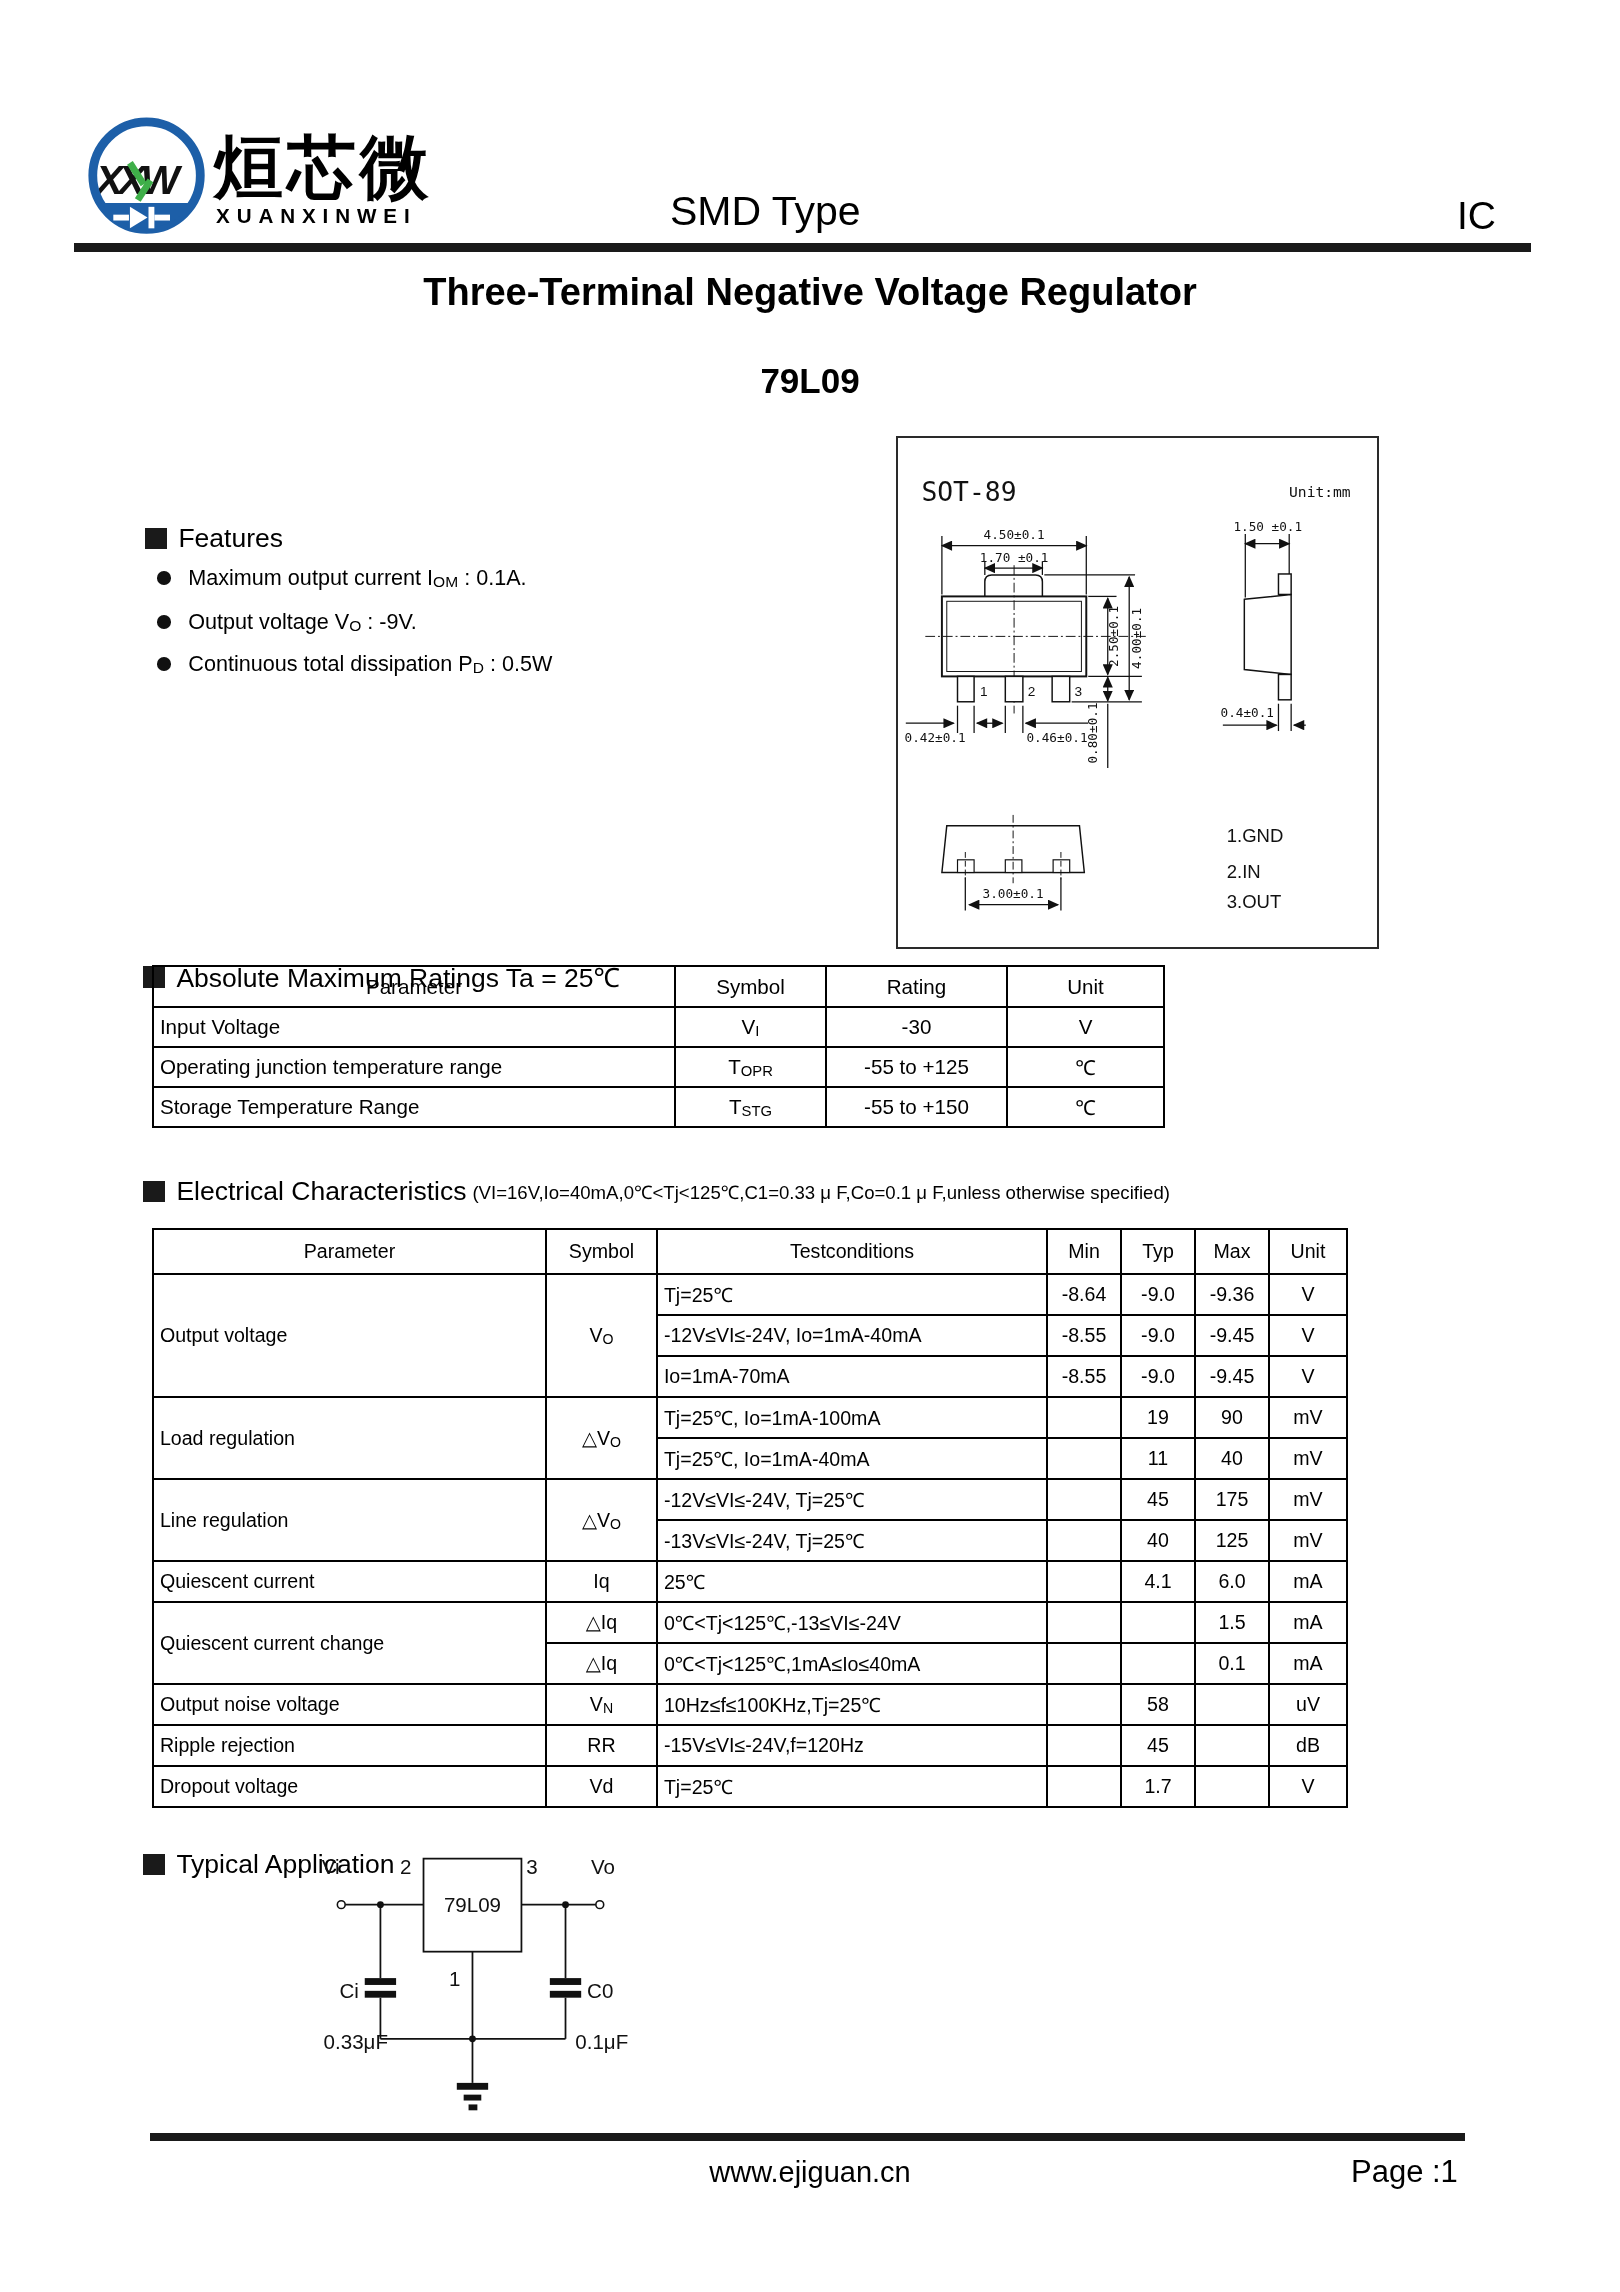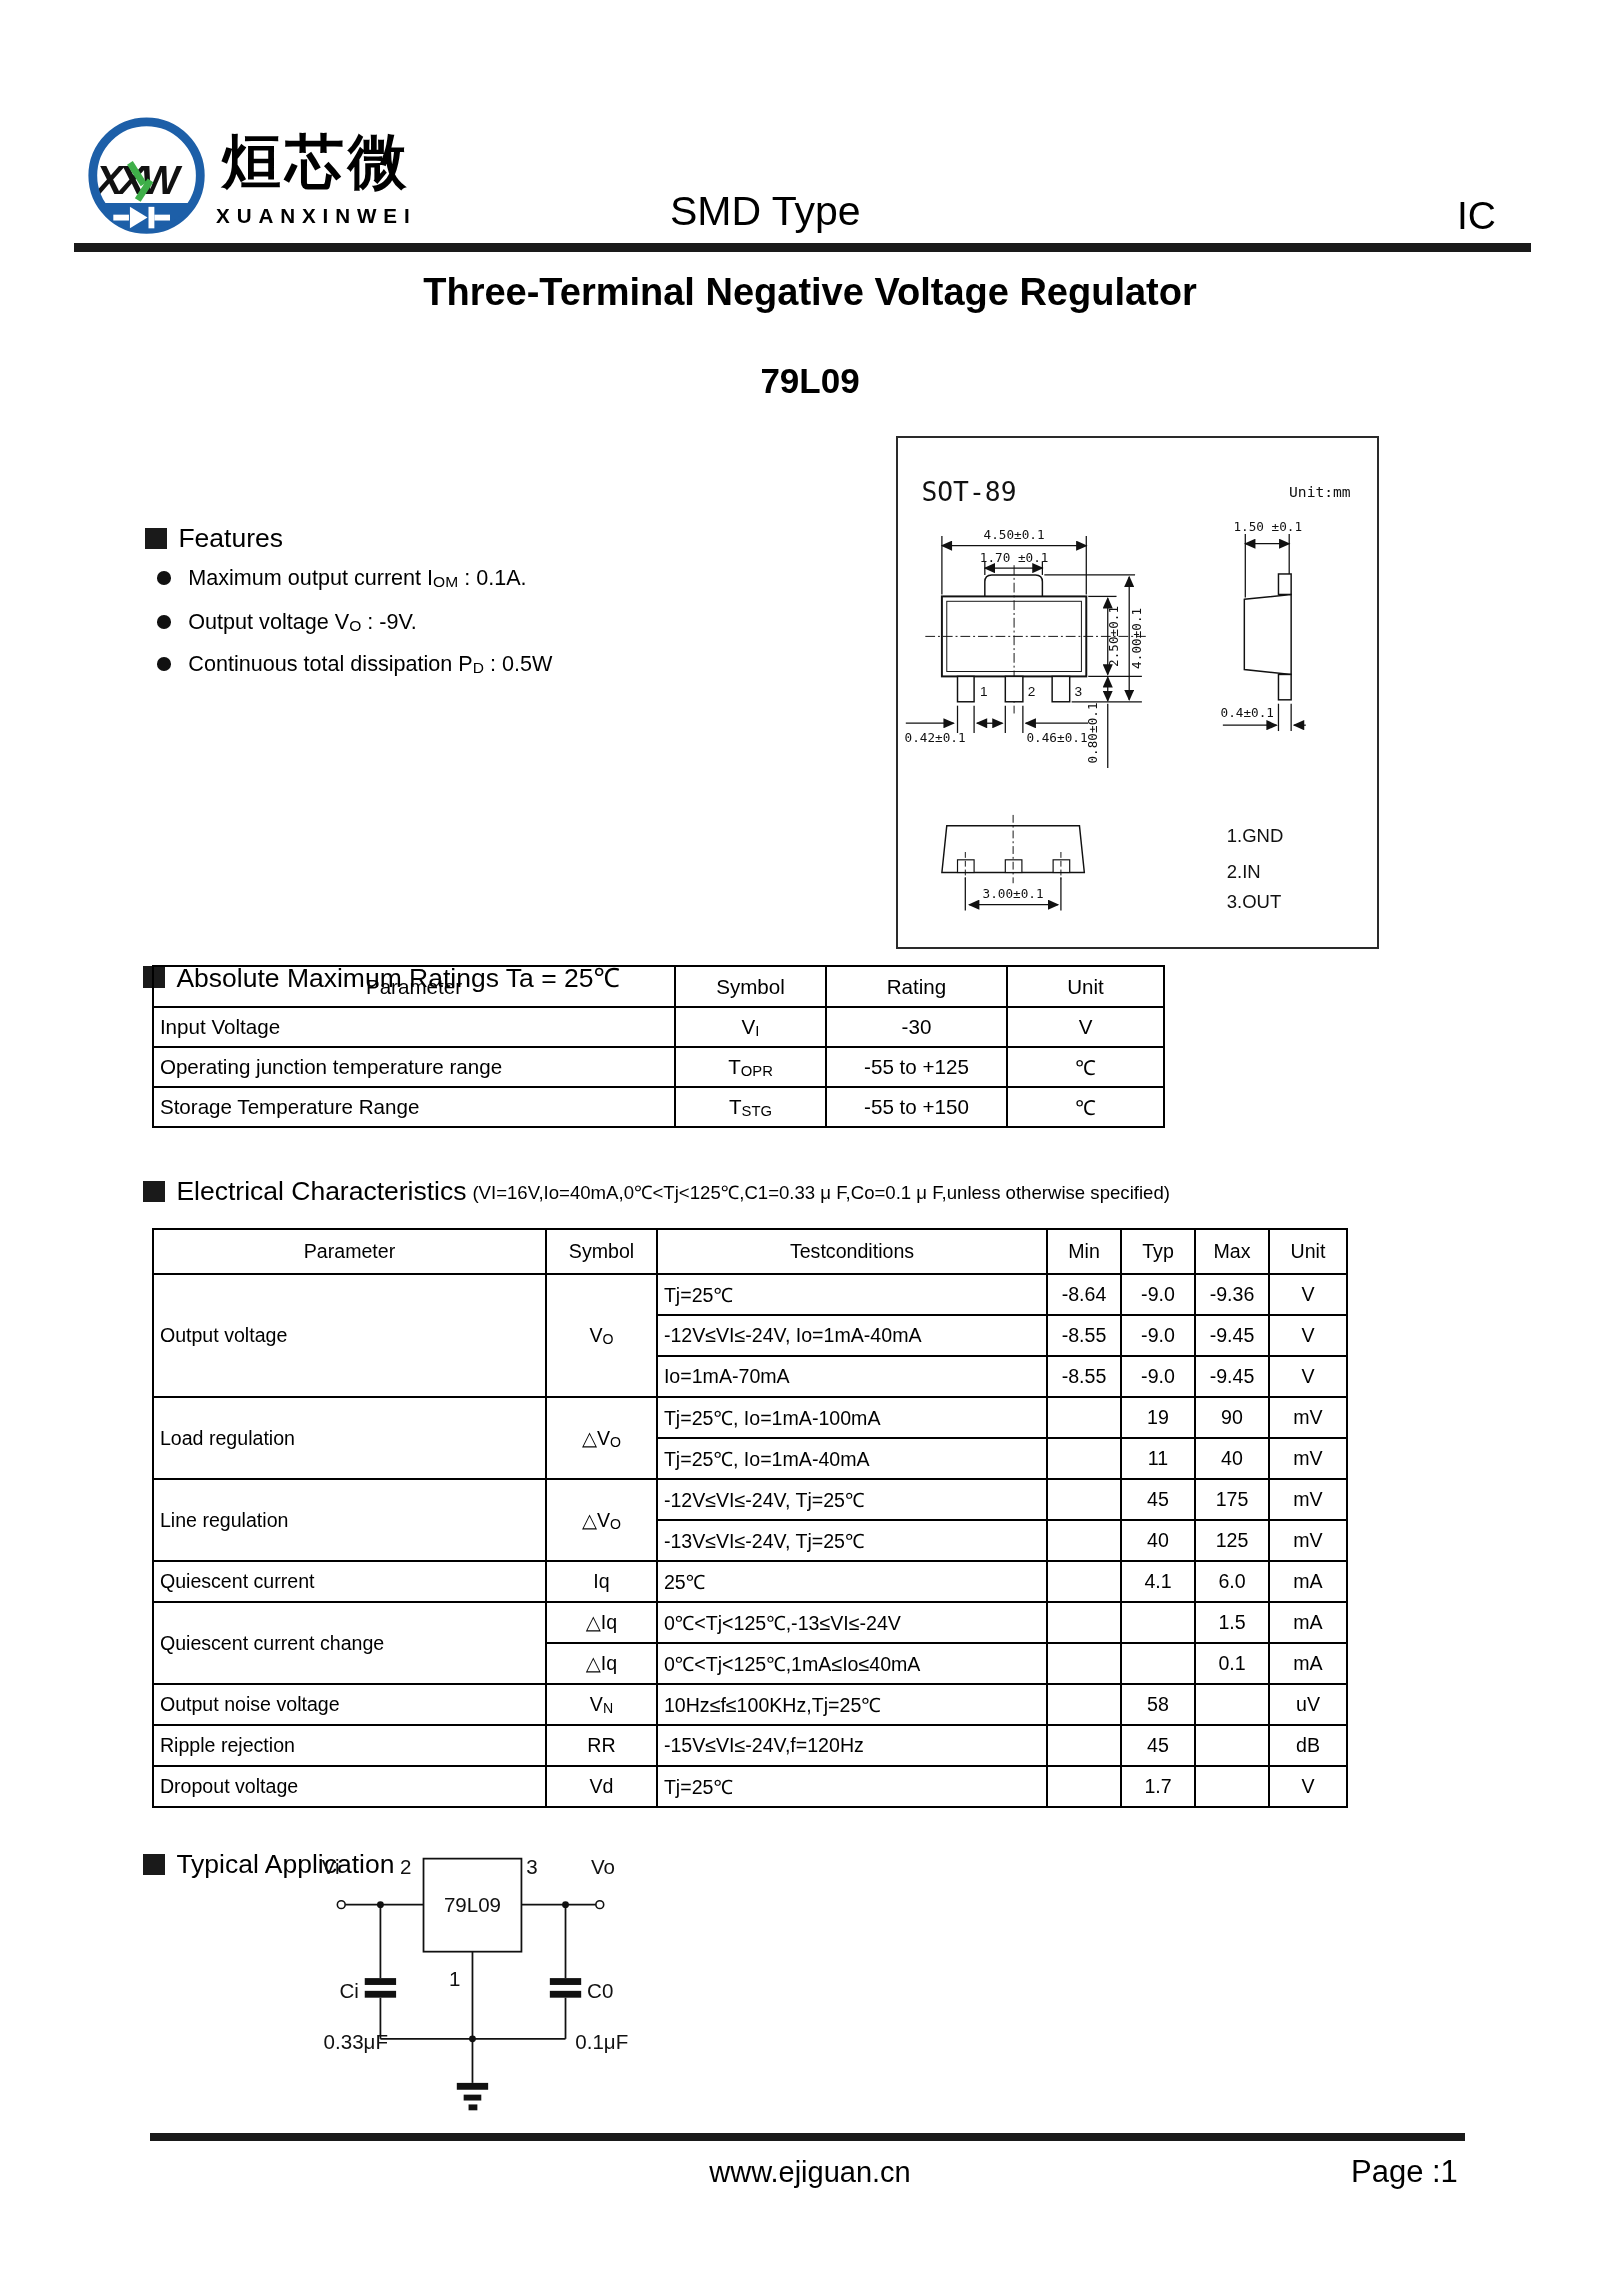--- a/index.html
+++ b/index.html
@@ -1,20 +1,20 @@
 <!DOCTYPE html>
 <html><head>
 <meta charset="utf-8">
 <style>
   html,body{margin:0;padding:0;background:#9a9a9a;}
   .page{position:relative;width:1620px;height:2293px;background:#ffffff;
         font-family:"Liberation Sans",sans-serif;color:#000;overflow:hidden;margin:0 auto;}
   .abs{position:absolute;}
   .bar{background:#1a1a1a;}
-  .cn-name{font-family:Liberation Sans, sans-serif;font-weight:bold;font-size:59px;line-height:1;letter-spacing:3.9px;margin-left:8px;}
+  .cn-name{font-family:Liberation Sans, sans-serif;font-weight:bold;font-size:69px;line-height:1;letter-spacing:3.9px;}
   .en-name{font-weight:bold;font-size:20.6px;letter-spacing:6.9px;}
   .smd{font-size:41px;}
   .ic{font-size:39px;}
   .doc-title{width:100%;text-align:center;font-size:38px;font-weight:bold;}
   .part-no{width:100%;text-align:center;font-size:35px;font-weight:bold;}
   .sec-head{display:flex;align-items:center;font-size:26.5px;}
   .sec-head .sq{width:21.6px;height:21.6px;background:#1a1a1a;margin-right:11.8px;flex:0 0 auto;}
   .sec-note{font-size:18.6px;margin-left:5.9px;white-space:nowrap;}
   .feat-item{display:flex;align-items:center;font-size:21.6px;}
   .feat-item .dot{width:13.7px;height:13.7px;border-radius:50%;background:#111;margin-right:17.6px;flex:0 0 auto;}

